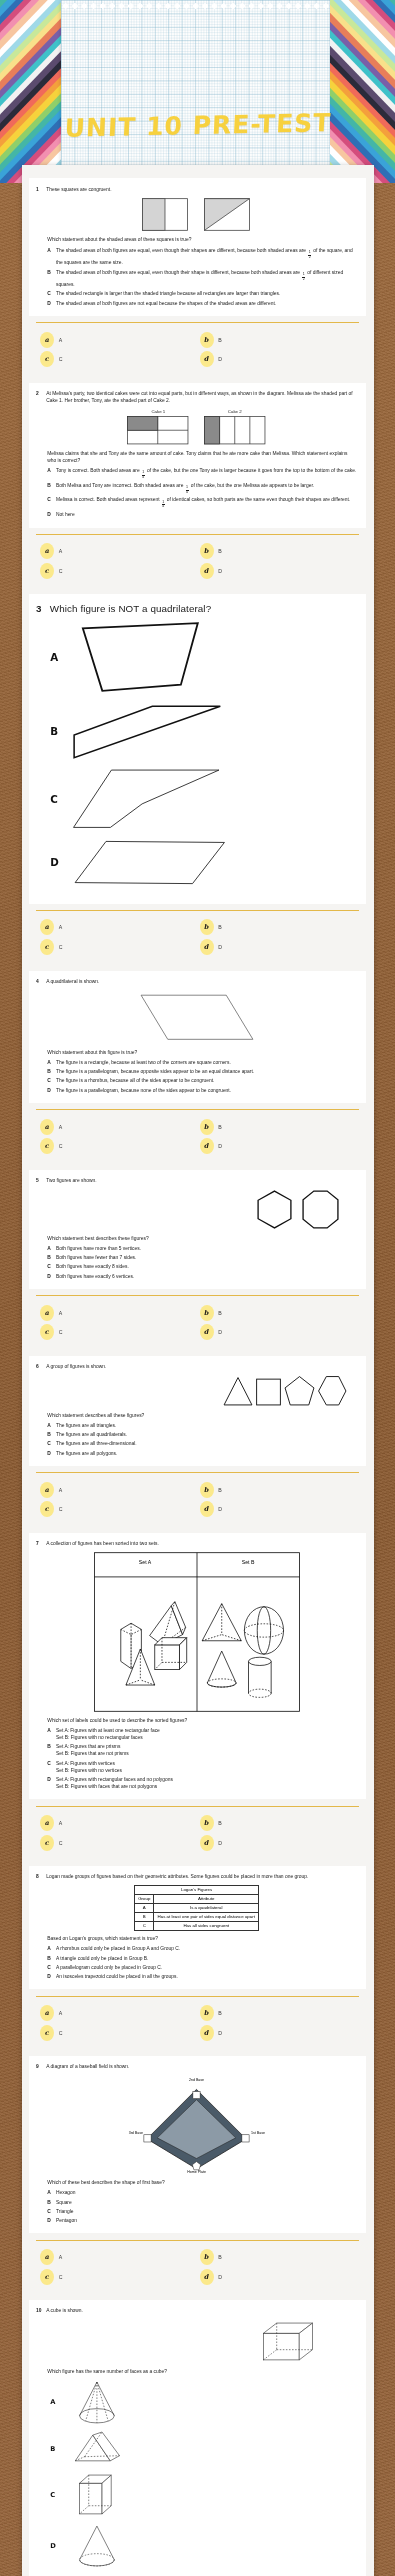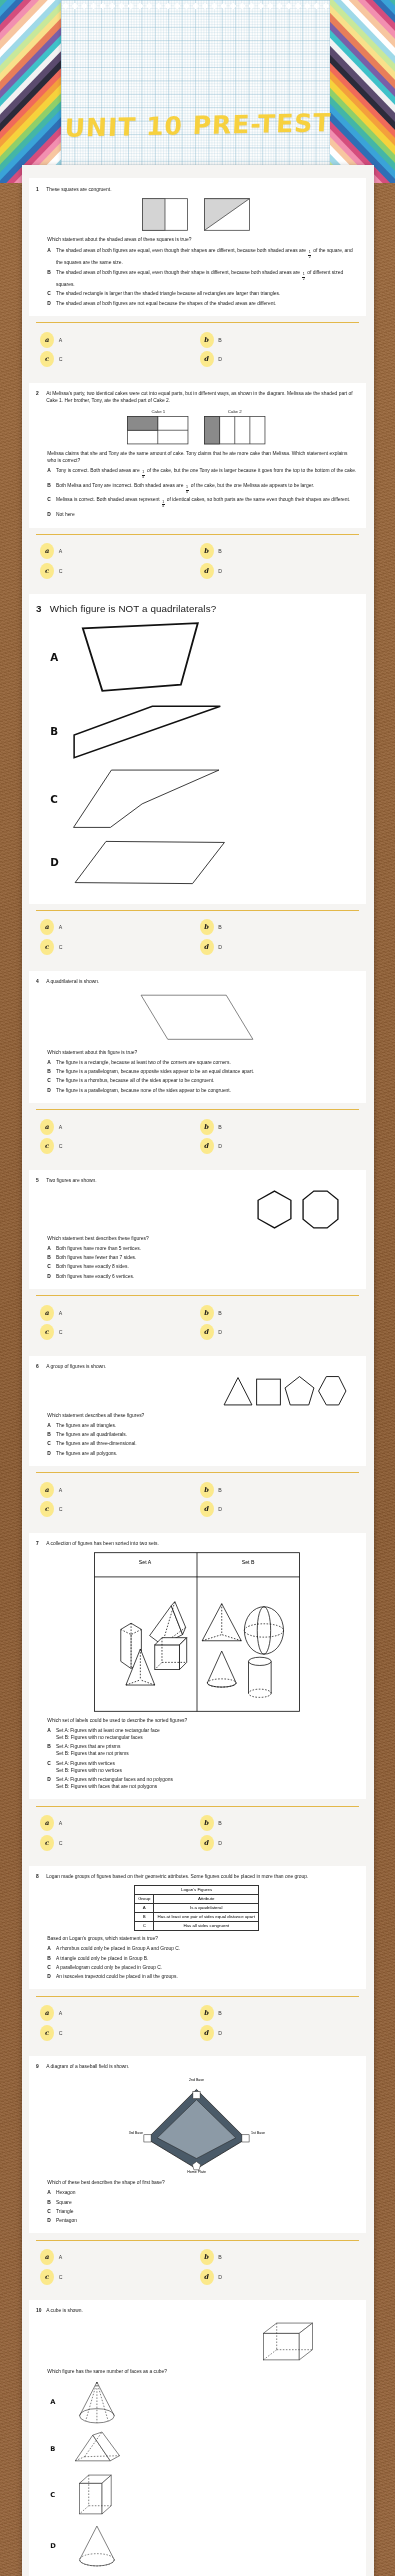--- a/index.html
+++ b/index.html
@@ -370,21 +370,21 @@
           <div class="bubble">d</div>
           <div class="anslabel">D</div>
         </div>
       </div>
     </div>
 
     <div class="qblock">
       <div class="qcard" style="padding-bottom:10.3px;">
         <div class="qhead" style="margin-bottom:3.1px;">
           <div class="qnum big">3</div>
-          <div class="qtext big">Which figure is NOT a quadrilaterals?</div>
+          <div class="qtext big">Which figure is NOT a quadrilateral?</div>
         </div>
 
         <div class="lettered">
           <div class="big-ltr">A</div>
           <svg width="155" height="77" viewBox="0 0 300 150">
             <polygon points="62,140 24,18 248,8 215,128" fill="#fff" stroke="#111" stroke-width="3.5"></polygon>
           </svg>
         </div>
 
         <div class="lettered">

